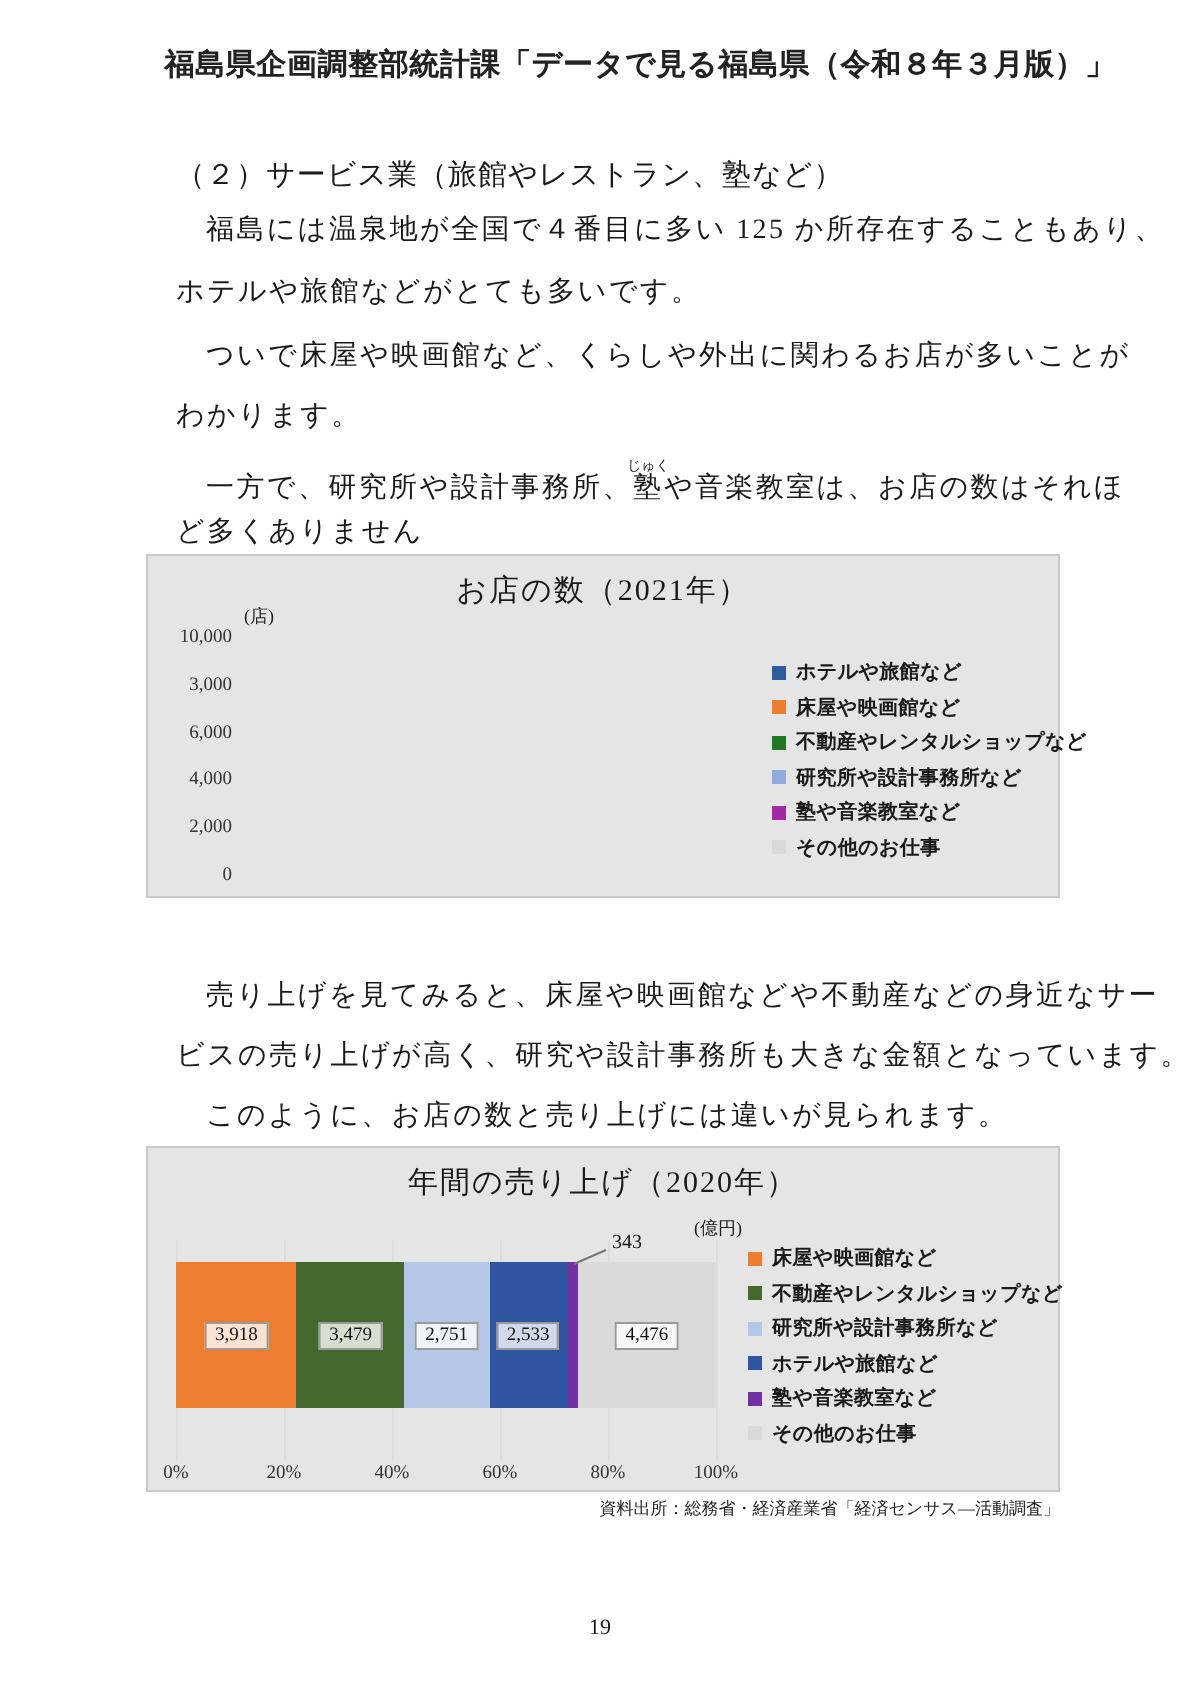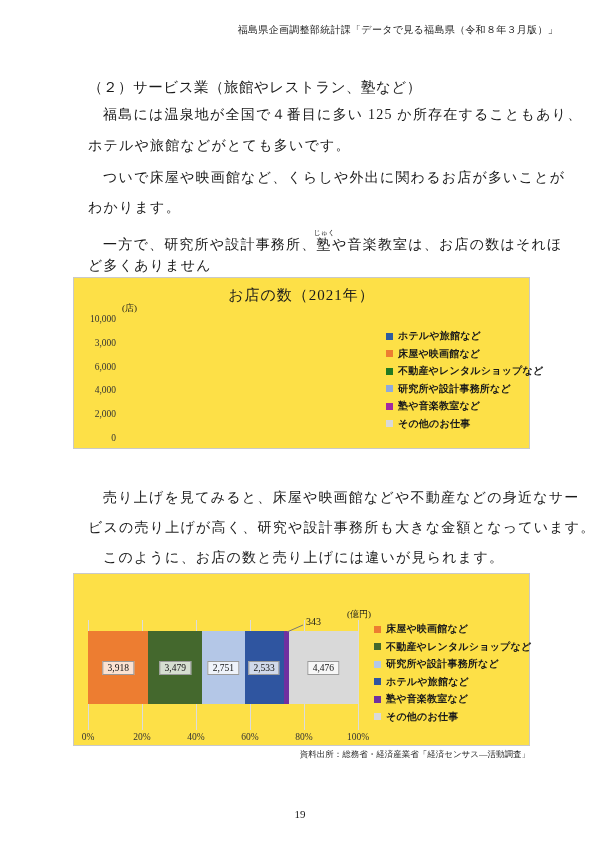--- a/index.html
+++ b/index.html
@@ -2,26 +2,26 @@
 <html><head>
 <meta charset="utf-8">
 <style>
   html,body { margin:0; padding:0; background:#ffffff; }
   .page {
     position:relative; width:600px; height:848px; background:#ffffff;
     font-family:"Liberation Serif","DejaVu Serif",serif; color:#1a1a1a;
     overflow:hidden;
   }
   .abs { position:absolute; white-space:nowrap; }
-  .header-note { font-size:10px; letter-spacing:.3px; color:#222; }
+  .header-note { font-size:15px; letter-spacing:.3px; color:#222;font-weight:bold; }
   .heading { font-size:14.5px; letter-spacing:.5px; }
   .bodyline { font-size:14px; letter-spacing:1.2px; }
   ruby rt { font-size:7px; letter-spacing:0; }
   .chart-box {
-    position:absolute; left:73px; width:455px; background:#fde047;
+    position:absolute; left:73px; width:455px; background:#e5e5e5;
     border:1px solid #c9c9c9;
   }
   .chart-title { position:absolute; left:0; right:0; text-align:center; font-size:15px; letter-spacing:1px; }
   .unit-label { position:absolute; font-size:9px; }
   .yaxis { position:absolute; left:2px; top:41px; width:40px; height:119px; }
   .ytick { position:absolute; right:0; font-size:9.5px; color:#333; }
   .plot1 { position:absolute; left:45px; top:41px; width:262px; height:119px;
            border-left:1px solid #bdbdbd; border-bottom:1px solid #bdbdbd; }
   .bar { position:absolute; bottom:0; width:31px; }
   .bar-value { position:absolute; font-size:10px; text-align:center; width:43px; color:#222; }
@@ -99,20 +99,21 @@
           <span class="legend-label">その他のお仕事</span>
         </div>
       </div>
   </div>
 
   <div class="abs bodyline" style="top:489px; left:103px;">売り上げを見てみると、床屋や映画館などや不動産などの身近なサー</div>
   <div class="abs bodyline" style="top:519px; left:88px;">ビスの売り上げが高く、研究や設計事務所も大きな金額となっています。</div>
   <div class="abs bodyline" style="top:549px; left:103px;">このように、お店の数と売り上げには違いが見られます。</div>
 
   <div class="chart-box" style="top:573px; height:171px;">
+    <div class="chart-title" style="top:8px;">年間の売り上げ（2020年）</div>
     <div class="unit-label" style="left:273px; top:34px;">(億円)</div>
     <div id="c2-grid">
         <div class="gridline" style="left: 14px;"></div>
         <div class="gridline" style="left: 68px;"></div>
         <div class="gridline" style="left: 122px;"></div>
         <div class="gridline" style="left: 176px;"></div>
         <div class="gridline" style="left: 230px;"></div>
         <div class="gridline" style="left: 284px;"></div>
       </div>
     <div class="stackbar" id="c2-bar">

